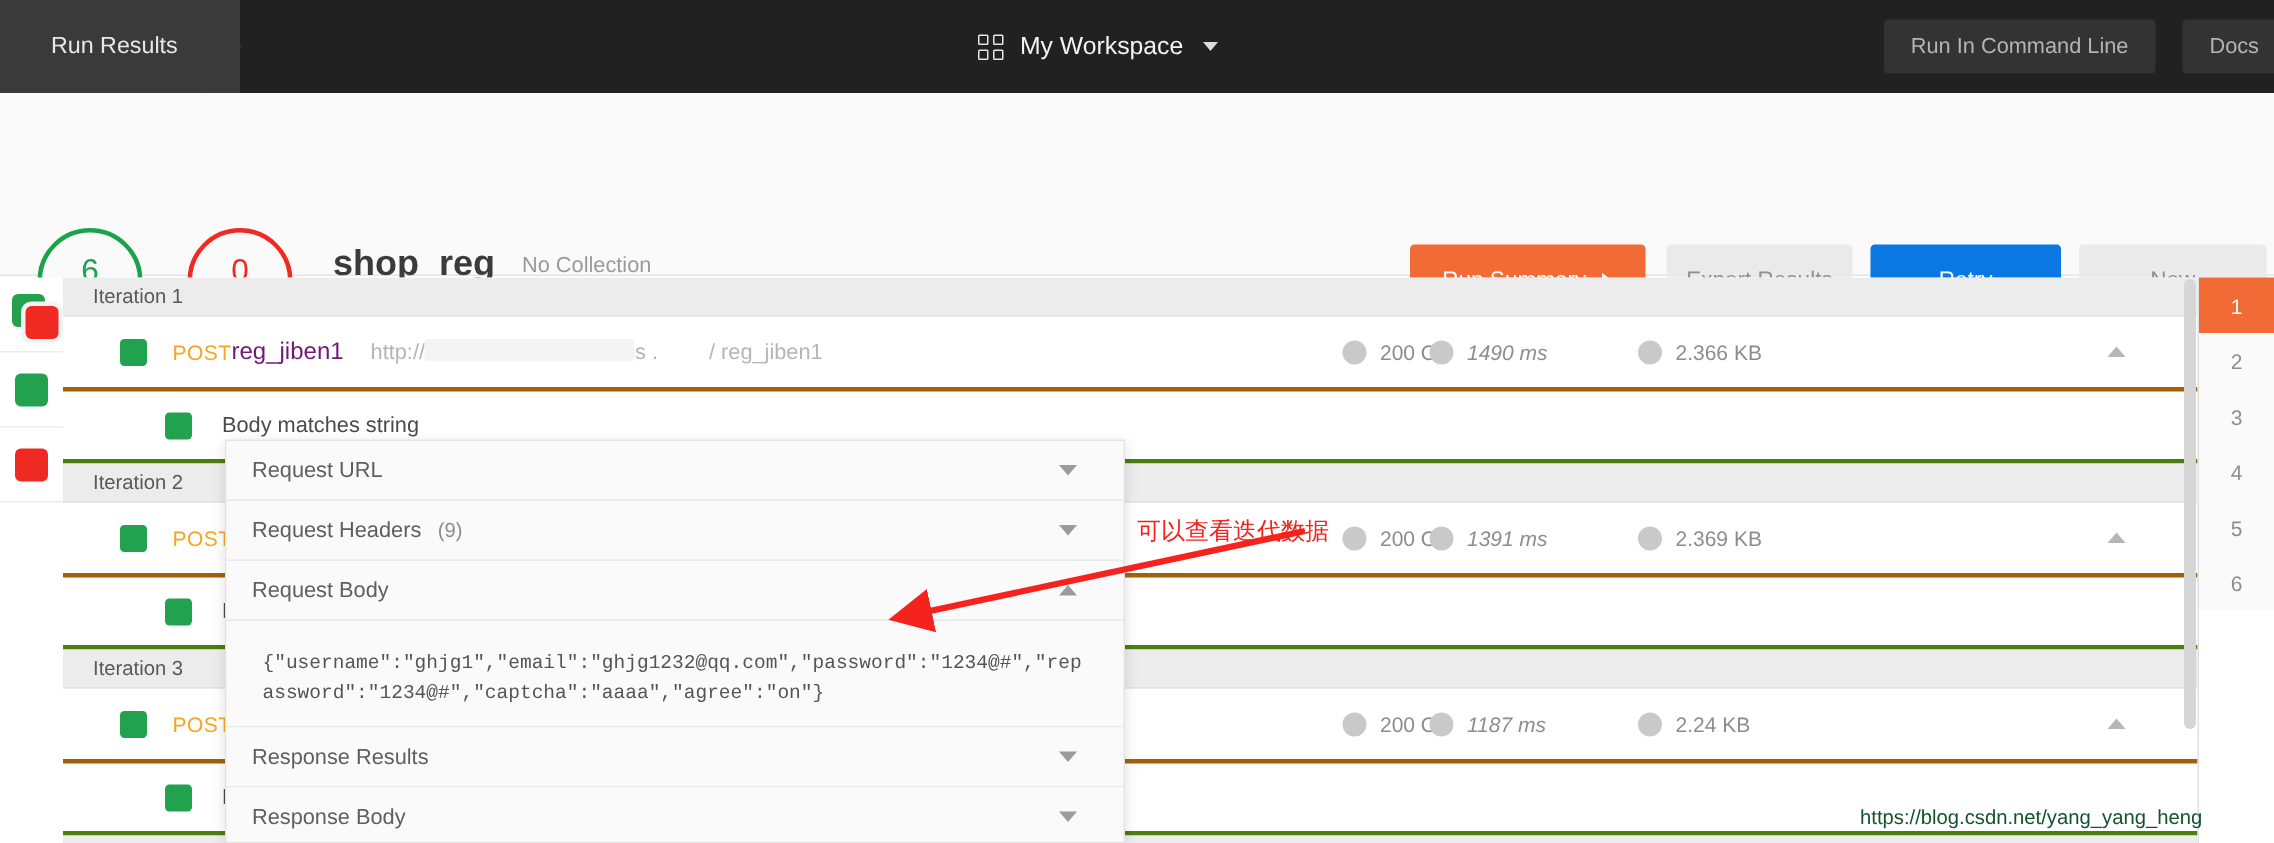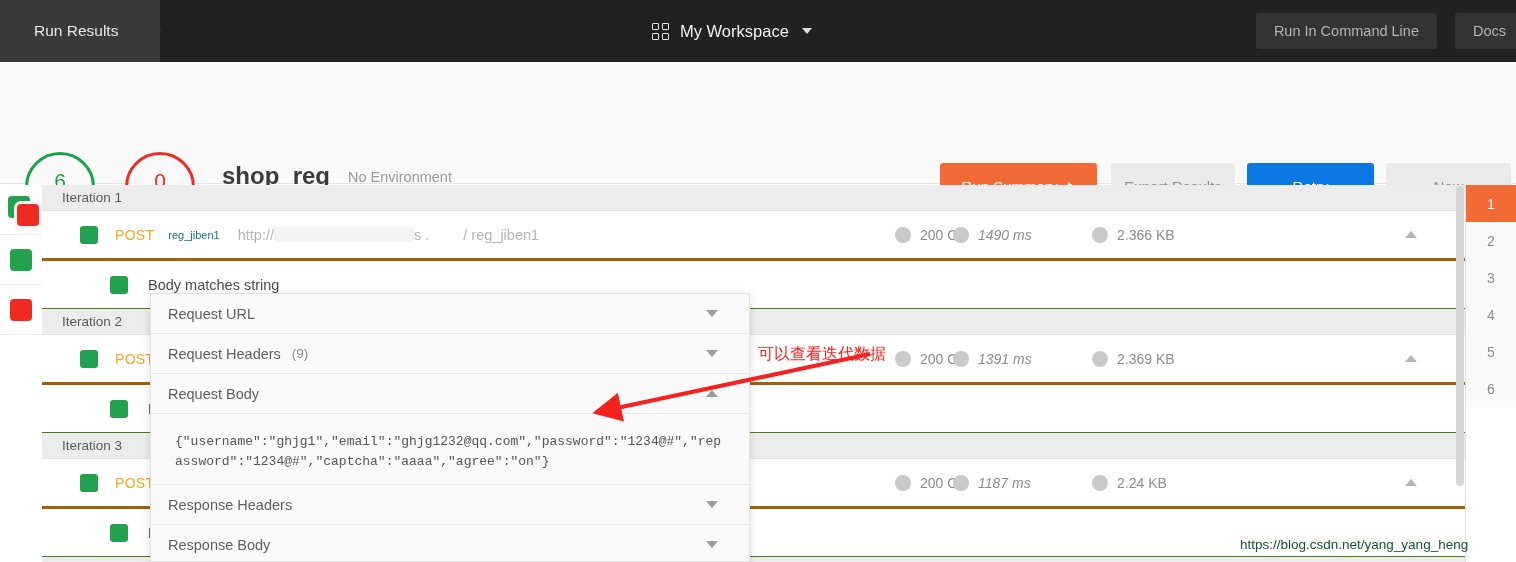--- a/index.html
+++ b/index.html
@@ -86,31 +86,31 @@
   .stack { position: relative; width: 34px; height: 30px; }
   .stack .sq.g { position: absolute; left: 4px; top: 1px; }
   .stack .sq.r { position: absolute; left: 13px; top: 9px; box-shadow: 0 0 0 3px #f3f3f3; }
 
   
   .list { position: absolute; left: 42px; top: 185px; width: 1424px; height: 377px; background: #fff; overflow: hidden; border-right: 1px solid #e0e0e0; }
   .iter-head { height: 26px; background: #ececec; color: #595959; font-size: 13.5px; display: flex; align-items: center; padding-left: 20px; border-bottom: 1px solid #e2e2e2; }
   .req-row { height: 50px; border-bottom: 3px solid #a16207; display: flex; align-items: center; position: relative; }
   .req-dot { width: 18px; height: 18px; background: #22a14e; border-radius: 3px; margin-left: 38px; }
   .verb { color: #f5a623; font-size: 14px; margin-left: 17px; letter-spacing: .3px; }
-  .rname { color: #0f766e; font-size: 11px; margin-left: 14px; }
+  .rname { color: #701a75; font-size: 16px; }
   .url { color: #b5b5b5; font-size: 14.5px; margin-left: 18px; white-space: nowrap; position: relative; }
   .redact { display: inline-block; width: 140px; height: 15px; background: #f4f4f4; vertical-align: -2px; border-radius: 2px; }
   .redact2 { display: inline-block; width: 34px; height: 15px; background: #fff; vertical-align: -2px; }
   .meta { position: absolute; display: flex; align-items: center; gap: 9px; color: #8d8d8d; font-size: 14px; }
   .meta.m1 { left: 853px; }
   .meta.m2 { left: 911px; font-style: italic; }
   .meta.m3 { left: 1050px; }
   .gdot { width: 16px; height: 16px; border-radius: 50%; background: #c9c9c9; display: inline-block; }
   .chev-up { position: absolute; right: 48px; width:0;height:0;border-left:6px solid transparent;border-right:6px solid transparent;border-bottom:7px solid #b6b6b6; }
-  .test-row { height: 48px; border-bottom: 1px solid #4d7c0f; display: flex; align-items: center; }
+  .test-row { height: 48px; border-bottom: 3px solid #4d7c0f; display: flex; align-items: center; }
   .test-dot { width: 18px; height: 18px; background: #22a14e; border-radius: 3px; margin-left: 68px; }
   .test-lbl { color: #4b4b4b; font-size: 14.5px; margin-left: 20px; }
 
   
   .iterrail { position: absolute; left: 1466px; top: 185px; width: 50px; height: 377px; background: #fff; }
   .iterrail-inner { background: #fafafa; width: 50px; }
   .it-cell { height: 37px; display: flex; align-items: center; justify-content: center; font-size: 14px; color: #8d8d8d; cursor: pointer; }
   .it-cell.sel { background: #f26b37; color: #fff; }
 
   
@@ -183,21 +183,21 @@
     <div class="ring passed">
       <span class="num">6</span>
       <span class="lbl">PASSED</span>
     </div>
     <div class="ring failed">
       <span class="num">0</span>
       <span class="lbl">FAILED</span>
     </div>
 
     <div class="coll-name">shop_reg</div>
-    <div class="coll-env">No Environment</div>
+    <div class="coll-env">No Collection</div>
     <div class="coll-time">just now</div>
 
     <button class="act-btn act-run">
       <span>Run Summary</span>
       <span class="play"></span>
     </button>
     <button class="act-btn act-exp">Export Results</button>
     <button class="act-btn act-retry">Retry</button>
     <button class="act-btn act-new">New</button>
   </div>
@@ -322,21 +322,21 @@
       <span class="spacer"></span>
       <span class="tri-d"></span>
     </div>
     <div class="pop-row">
       <span class="plbl">Request Body</span>
       <span class="spacer"></span>
       <span class="tri-u"></span>
     </div>
     <div class="pop-body">{"username":"ghjg1","email":"ghjg1232@qq.com","password":"1234@#","repassword":"1234@#","captcha":"aaaa","agree":"on"}</div>
     <div class="pop-row">
-      <span class="plbl">Response Headers</span>
+      <span class="plbl">Response Results</span>
       <span class="spacer"></span>
       <span class="tri-d"></span>
     </div>
     <div class="pop-row">
       <span class="plbl">Response Body</span>
       <span class="spacer"></span>
       <span class="tri-d"></span>
     </div>
   </div>
 

